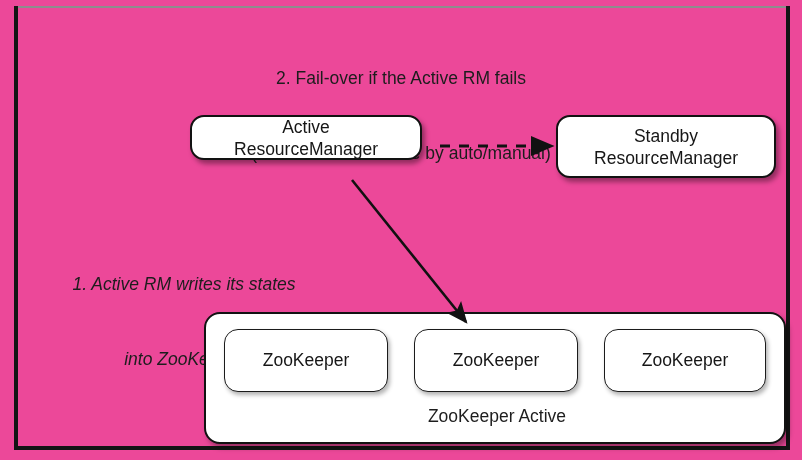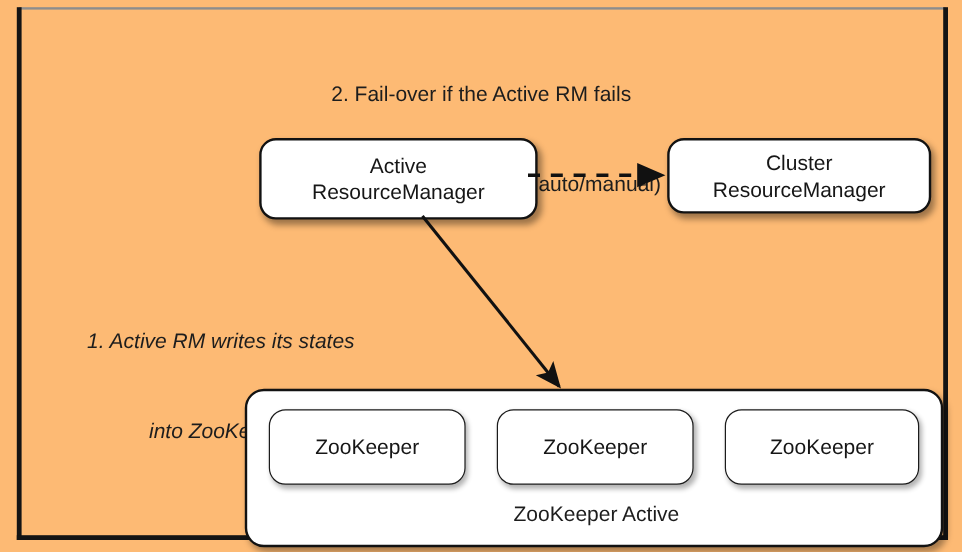--- a/index.html
+++ b/index.html
@@ -8,21 +8,21 @@
     background: #ffffff;
   }
   body {
     font-family: "Liberation Sans", sans-serif;
     -webkit-font-smoothing: antialiased;
   }
   #canvas {
     position: relative;
     width: 802px;
     height: 460px;
-    background: #fdba74;
+    background: #ec4899;
     overflow: hidden;
   }
   
   .frame-left, .frame-right, .frame-bottom, .frame-top {
     position: absolute;
     background: #141414;
   }
   .frame-left  { left: 14px;  top: 6px;  width: 4px;  height: 444px; }
   .frame-right { left: 786px; top: 6px;  width: 4px;  height: 444px; }
   .frame-bottom{ left: 14px;  top: 446px; width: 776px; height: 4px; }
@@ -60,34 +60,33 @@
     align-items: center;
     justify-content: center;
     text-align: center;
     color: #161616;
     font-size: 17.5px;
     line-height: 22px;
     box-shadow: 3px 4px 5px rgba(0,0,0,0.38);
   }
   .node .label { display: block; white-space: pre; }
 
-  #node-active-rm  { left: 216px; top: 115px; width: 232px; height: 68px; }
+  #node-active-rm  { left: 190px; top: 115px; width: 232px; height: 45px; }
   #node-standby-rm { left: 556px; top: 115px; width: 220px; height: 63px; }
 
   
   #zk-cluster {
     position: absolute;
     left: 204px; top: 312px;
     width: 582px; height: 132px;
     background: #ffffff;
     border: 2.2px solid #121212;
     border-radius: 16px;
     box-sizing: border-box;
     box-shadow: 3px 4px 5px rgba(0,0,0,0.35);
-    margin-top: 12px;
   }
   .zk-node {
     position: absolute;
     top: 15px;
     height: 63px;
     background: #ffffff;
     border: 1.8px solid #1b1b1b;
     border-radius: 14px;
     box-sizing: border-box;
     display: flex;
@@ -141,21 +140,21 @@
 
   <div class="node" id="node-active-rm">
     <div>
       <span class="label">Active</span>
       <span class="label">ResourceManager</span>
     </div>
   </div>
 
   <div class="node" id="node-standby-rm">
     <div>
-      <span class="label">Cluster</span>
+      <span class="label">Standby</span>
       <span class="label">ResourceManager</span>
     </div>
   </div>
 
   <div id="zk-cluster">
     <div class="zk-node" id="zk-node-0">
       <span>ZooKeeper</span>
     </div>
     <div class="zk-node" id="zk-node-1">
       <span>ZooKeeper</span>

